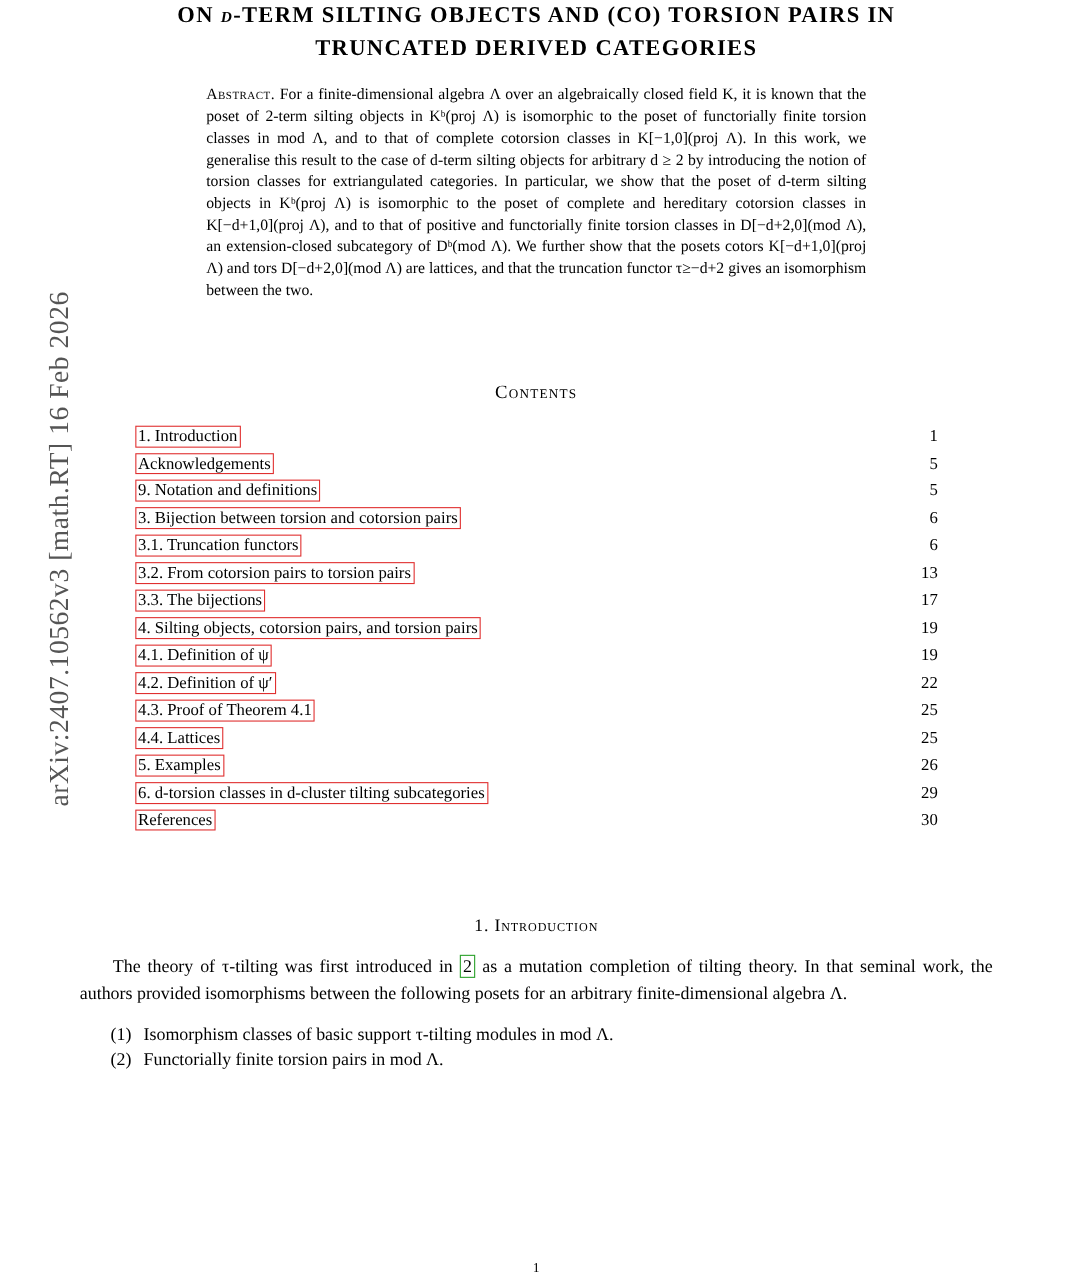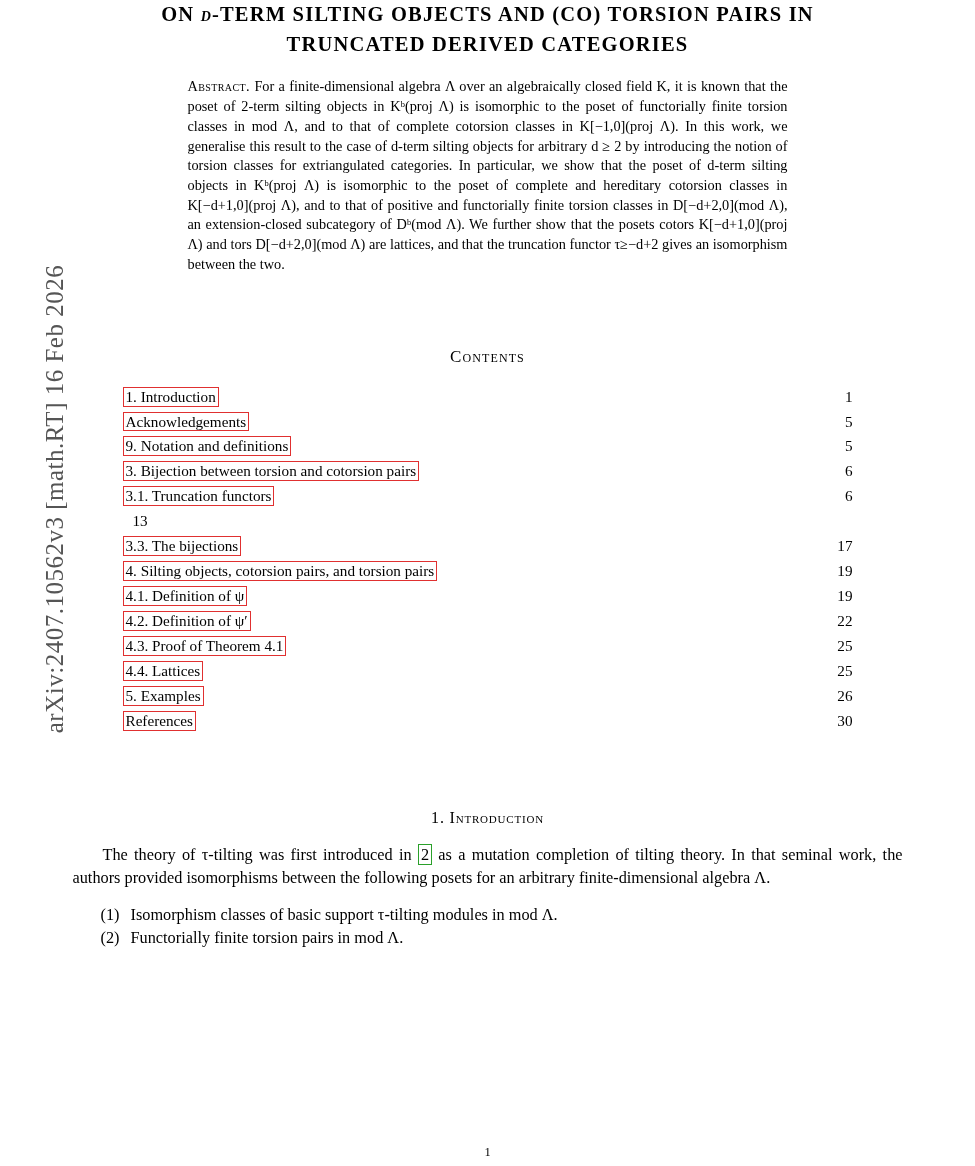--- a/index.html
+++ b/index.html
@@ -182,20 +182,21 @@
         <span class="toc-label">3.  Bijection between torsion and cotorsion pairs</span>
         <span class="toc-page">6</span>
       </div>
 
       <div class="toc-row">
         <span class="toc-label">3.1.  Truncation functors</span>
         <span class="toc-page">6</span>
       </div>
 
       <div class="toc-row">
+        <span class="toc-label">3.2.  From cotorsion pairs to torsion pairs</span>
         <span class="toc-page">13</span>
       </div>
 
       <div class="toc-row">
         <span class="toc-label">3.3.  The bijections</span>
         <span class="toc-page">17</span>
       </div>
 
       <div class="toc-row">
         <span class="toc-label">4.  Silting objects, cotorsion pairs, and torsion pairs</span>
@@ -220,20 +221,24 @@
       <div class="toc-row">
         <span class="toc-label">4.4.  Lattices</span>
         <span class="toc-page">25</span>
       </div>
 
       <div class="toc-row">
         <span class="toc-label">5.  Examples</span>
         <span class="toc-page">26</span>
       </div>
 
+      <div class="toc-row">
+        <span class="toc-label">6.  d-torsion classes in d-cluster tilting subcategories</span>
+        <span class="toc-page">29</span>
+      </div>
 
       <div class="toc-row">
         <span class="toc-label">References</span>
         <span class="toc-page">30</span>
       </div>
 
     </div>
 
     <div class="section-head">1. Introduction</div>
 

